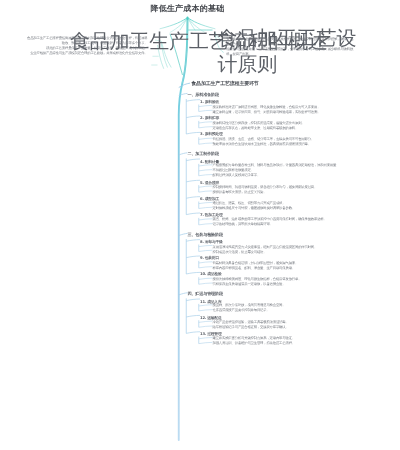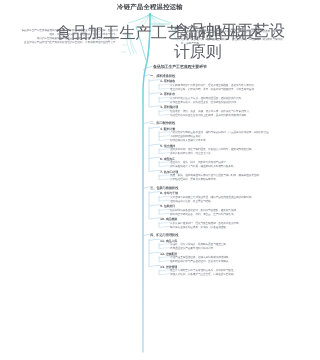--- a/index.html
+++ b/index.html
@@ -144,21 +144,21 @@
         <path d="M159 261.8000000000002 C163 261.1000000000002 166 260.9000000000002 170 260.8000000000002" fill="none" stroke="#a8cfe9" stroke-width="0.45" opacity="0.95"></path>
         <path d="M159 256.2000000000002 L159 261.8000000000002" fill="none" stroke="#a8cfe9" stroke-width="0.55"></path>
         <path d="M149 266.70000000000016 C153 265.8000000000001 156 265.50000000000017 160 265.40000000000015" fill="none" stroke="#a8cfe9" stroke-width="0.55"></path>
         <path d="M159 271.0000000000001 C163 270.3000000000001 166 270.10000000000014 170 270.0000000000001" fill="none" stroke="#a8cfe9" stroke-width="0.45" opacity="0.95"></path>
         <path d="M159 274.9000000000001 C163 274.2000000000001 166 274.0000000000001 170 273.9000000000001" fill="none" stroke="#a8cfe9" stroke-width="0.45" opacity="0.95"></path>
         <path d="M159 269.3000000000001 L159 274.9000000000001" fill="none" stroke="#a8cfe9" stroke-width="0.55"></path>
         <path d="M149 238.70000000000022 L149 266.70000000000016" fill="none" stroke="#a8cfe9" stroke-width="0.6"></path>
       </g>
   </svg>
 
-  <div class="title">冷链产品全程温控运输</div>
+  <div class="title">降低生产成本的基础</div>
 
   <div class="node" style="left:56px;top:23px;">食品加工生产工艺流程的概述</div>
   <div class="node leafR" style="left:2px;top:29px;width:116px;">
     <div>食品加工生产工艺流程是指将原料经过一系列加工处理转变为成品的全过程，包括原料</div>
     <div>验收、预处理、加工成型、杀菌保鲜、包装入库等多个环节。</div>
     <div>规范的工艺流程是保证产品质量、提高生产效率、降低生产成本的基础。</div>
     <div>企业应根据产品特性与生产规模制定合理的工艺路线，并形成标准化作业指导文件。</div>
   </div>
 
   <div class="node" style="left:174px;top:21px;">食品加工工艺设计原则</div>

